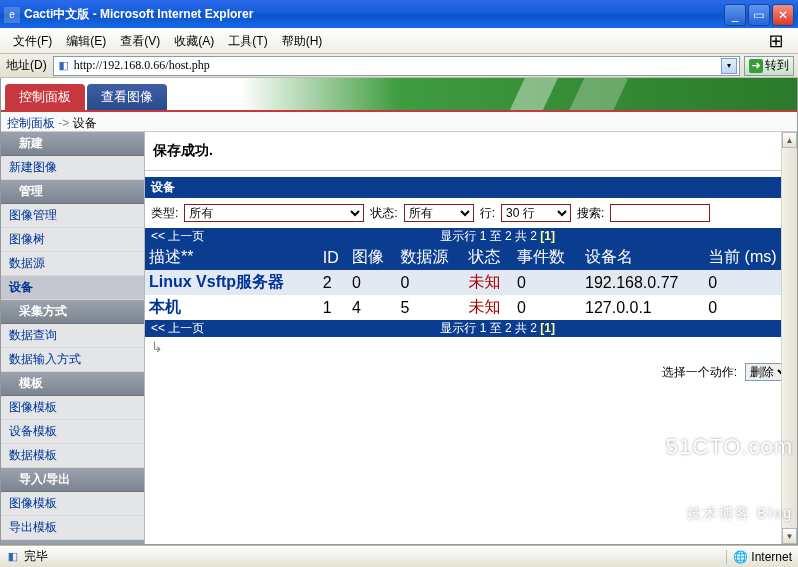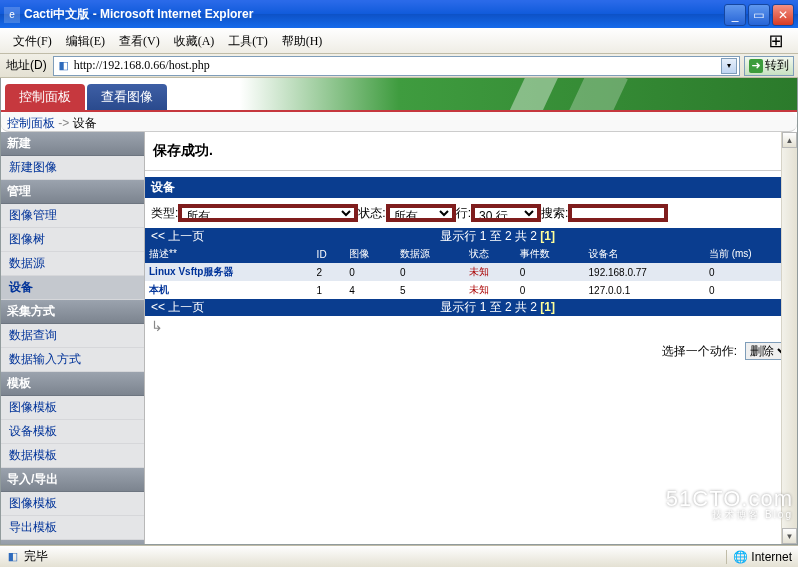--- a/index.html
+++ b/index.html
@@ -36,21 +36,21 @@
   .menubar {
     height: 26px;
     background: linear-gradient(to bottom, #fefefe, #EFEDE5);
     border-bottom: 1px solid #C0BCA8;
     border-top: 1px solid #fff;
     display: flex;
     align-items: center;
     padding-left: 6px;
     position: relative;
   }
-  .menubar .mi { padding: 3px 7px; cursor: default; font-family: Liberation Serif, serif; }
+  .menubar .mi { padding: 3px 7px; cursor: default; }
   .menubar .winflag {
     position: absolute; right: 2px; top: 1px; width: 40px; height: 22px;
     display:flex;align-items:center;justify-content:center;font-size:18px;
   }
   
   .addrbar {
     height: 24px;
     background: linear-gradient(to bottom, #F1EFE6, #E4E1D3);
     border-bottom: 1px solid #C0BCA8;
     display: flex;
@@ -81,45 +81,45 @@
   .tabs { position:absolute; bottom:0; left:4px; display:flex; gap:2px; }
   .tab { padding: 4px 14px 4px 14px; color:#fff; font-size:13px; border-radius: 4px 4px 0 0; }
   .tab.red { background:#C6383E; }
   .tab.blue { background: linear-gradient(to bottom,#3E5FA5,#2A4A8D); }
   .tabsrow .stripes { position:absolute; right:80px; top:0; bottom:0; width:220px; overflow:hidden; }
   .tabsrow .stripes::before, .tabsrow .stripes::after {
     content:""; position:absolute; top:-10px; width:30px; height:60px; background:#fff6; transform: rotate(25deg);
   }
   .tabsrow .stripes::before { left:20px; }
   .tabsrow .stripes::after { left:80px; width:40px; background:#fff4; }
-  .breadcrumb { height: 20px; background:#F9F9F9; border-bottom:1px solid #CCC; padding:3px 6px;border-radius:8px; }
+  .breadcrumb { height: 20px; background:#F9F9F9; border-bottom:1px solid #CCC; padding:3px 6px; }
   .breadcrumb .link { color:#003399; }
   .breadcrumb .sep { color:#888; }
   
   .layout { flex:1; display:flex; overflow:hidden; }
   .sidebar { width:144px; background:#E4E5E7; border-right:1px solid #B8B8B8; overflow:hidden;}
-  .side-header { background: linear-gradient(to bottom,#9BA3AE,#7C848F); color:#fff; font-weight:bold; padding:3px 6px; border-bottom:1px solid #6D7580;}
+  .side-header { background: linear-gradient(to bottom,#9BA3AE,#7C848F); color:#fff; font-weight:bold; padding:3px 18px; border-bottom:1px solid #6D7580;}
   .side-item { padding:3px 8px; color:#003399; border-bottom:1px solid #D6D7DA; cursor:default; }
   .side-item.selected { background:#C4C8CE; font-weight:bold;}
   .main { flex:1; background:#fff; padding: 0; overflow:hidden; position:relative; }
   .savemsg { font-size:14px; font-weight:bold; padding:10px 8px; border-bottom:1px solid #ccc; }
   .sectionhead { background:#0A3D8F; color:#fff; font-weight:bold; padding:2px 6px; margin:6px 0 4px 0;}
-  .filterbar { display:flex; align-items:center; padding:2px 6px 6px 6px; }
+  .filterbar { display:flex; align-items:center; gap:6px; padding:2px 6px 6px 6px; }
   .filterbar label { white-space:nowrap; }
   .filterbar select, .filterbar input[type=text] {
-    font-size:12px; border:4px solid #7f1d1d; height:18px; background:#fff; font-family: inherit;
+    font-size:12px; border:1px solid #7f1d1d; height:18px; background:#fff; font-family: inherit;
   }
   .filterbar select { min-width:70px; }
   .filterbar input[type=text]{ width:100px; }
   .sel-type { width:180px; }
   .pager { background:#0A3D8F; color:#fff; padding:0 6px; display:flex; }
   .pager .left { }
   .pager .mid { flex:1; text-align:center; }
   .pager .mid b { color:#FFFF99; }
-  table.data { width:100%; border-collapse:collapse; font-size:10px; }
+  table.data { width:100%; border-collapse:collapse; font-size:16px; }
   table.data th, table.data td { padding:2px 4px; text-align:left; }
   table.data th { background:#0A3D8F; color:#fff; font-weight: normal;}
   table.data tr.r0 { background:#E3E9F2; }
   table.data tr.r1 { background:#fff; }
   table.data td.link { color:#003399; font-weight:bold; }
   table.data td.red { color:#AA0000;margin-left:16px; }
   .actionrow { display:flex; justify-content:flex-end; align-items:center; gap:8px; padding:6px; }
   .actionrow select { font-size:12px; border:1px solid #7F9DB9; height:18px;}
   .arrow-footer { padding: 2px 6px; color:#888; font-size:14px;}
   
@@ -132,21 +132,21 @@
   .statusbar .pageicon { width:14px;height:14px;display:flex;align-items:center;justify-content:center;color:#2e6bbd;font-size:11px;}
   .statusbar .spacer { flex:1; }
   .statusbar .section { border-left:1px solid #C0BCA8; padding-left:6px; display:flex;align-items:center;gap:3px;}
   .statusbar .globe { color:#2e6bbd; font-size:12px;}
   
   .watermark {
     position:absolute; right:4px; bottom:24px; color:#fff; text-shadow:0 0 3px #888;
     font-family: Arial Black, sans-serif; font-size:22px; opacity:0.9; letter-spacing:1px; pointer-events:none;
     text-align:right; line-height:1;
   }
-  .watermark .sub { font-size:10px; letter-spacing:2px; display:block; }
+  .watermark .sub { font-size:14px; letter-spacing:2px; display:block;margin-top:48px; }
   .vscroll {
     position:absolute; right:0; top:0; bottom:0; width:16px; background:linear-gradient(to right,#F2F1EA,#E4E1D3);
     border-left:1px solid #D6D3C7;
   }
   .vscroll .arrow { height:16px; background:linear-gradient(to bottom,#fefefe,#E4E1D3); border:1px solid #B8B8B8; display:flex;align-items:center;justify-content:center;font-size:8px;color:#555;}
   .vscroll .arrow.down { position:absolute; bottom:0; left:0; right:0;}
 </style>
 </head>
 <body>
 

